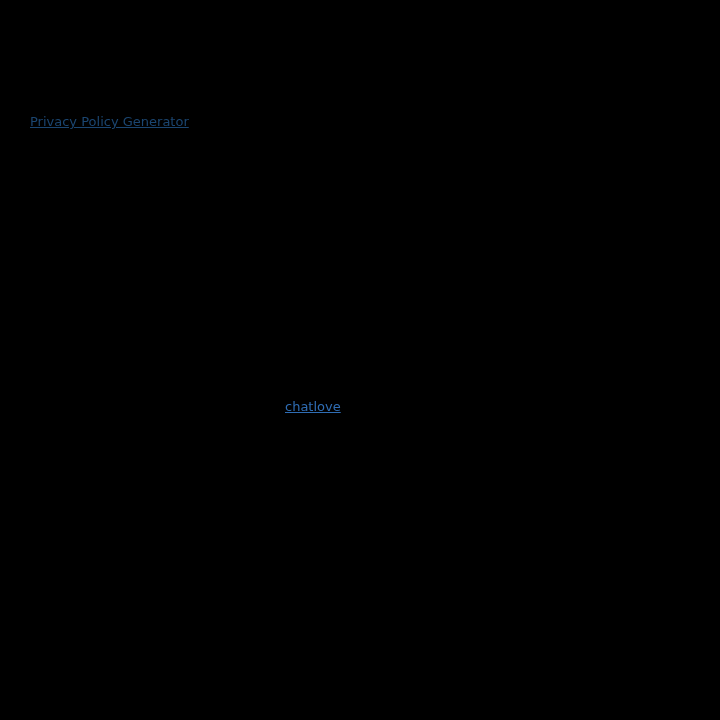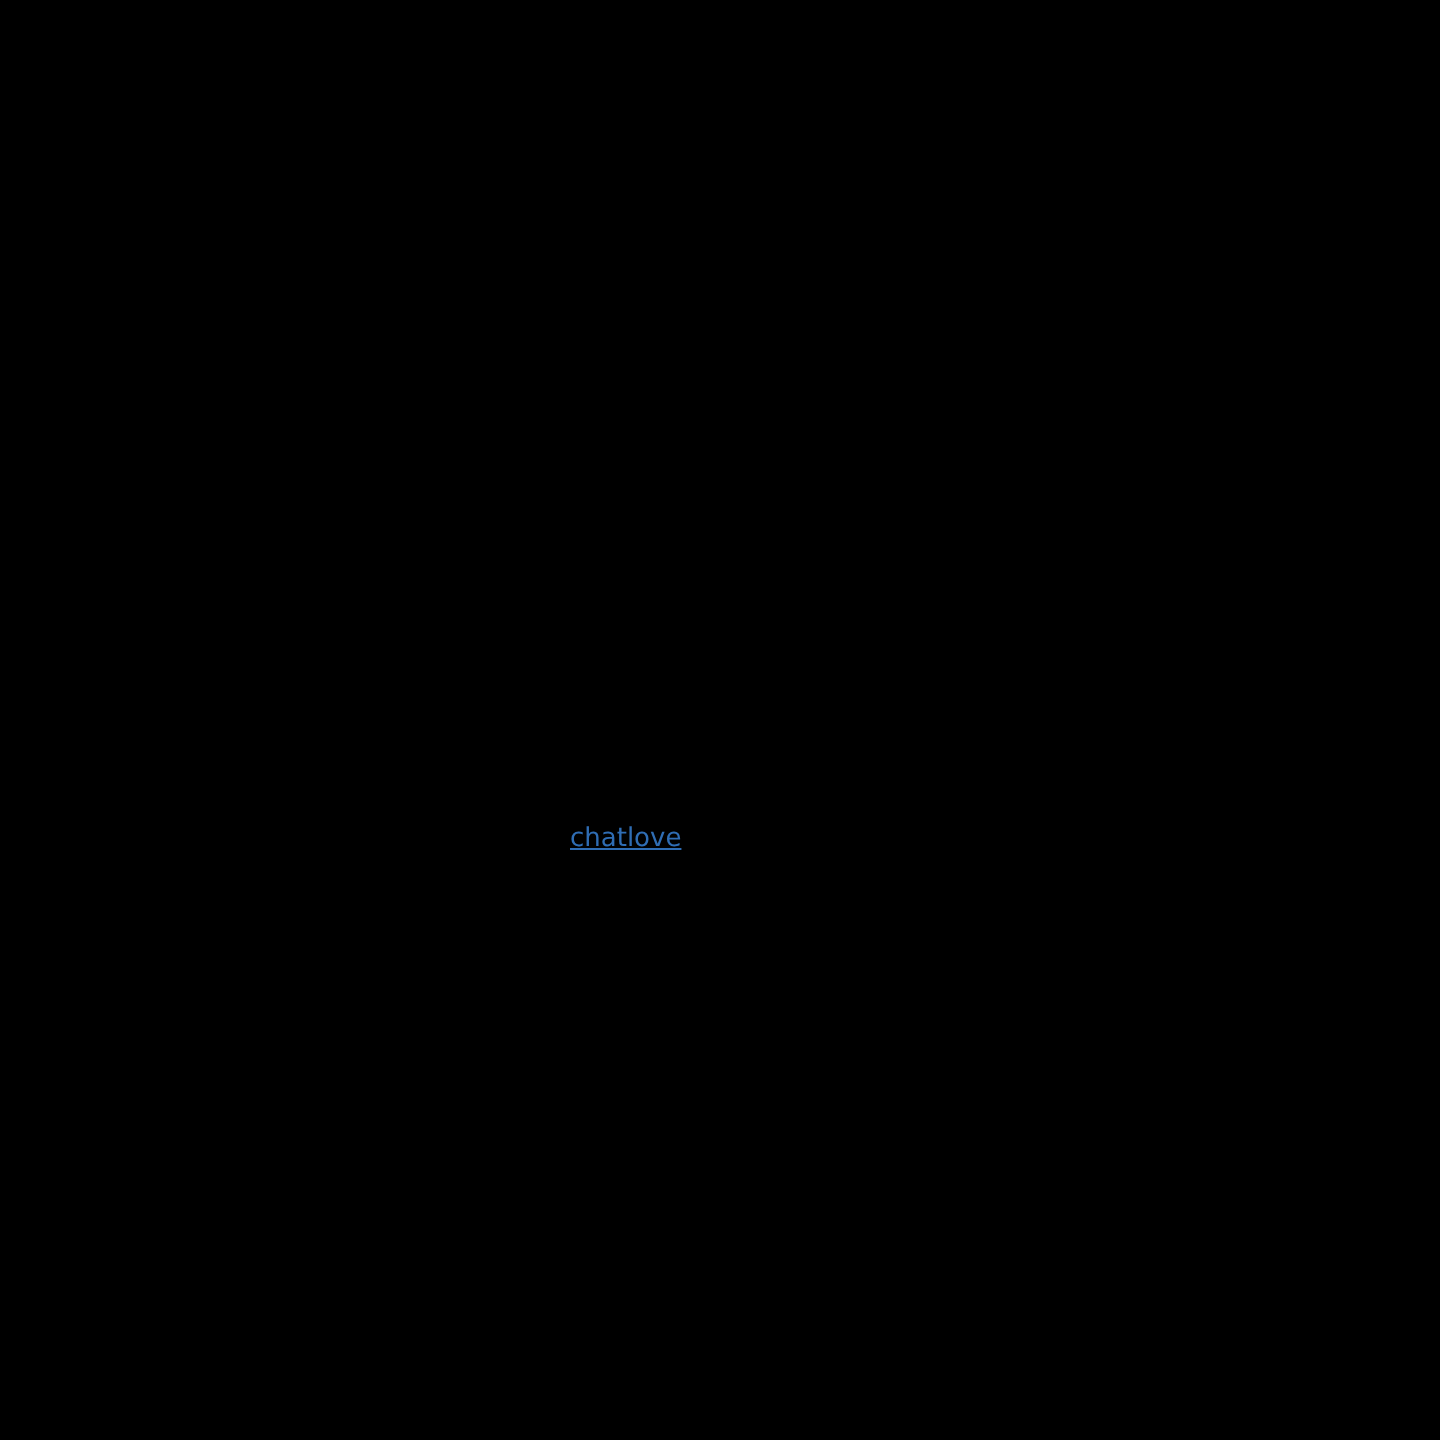--- a/index.html
+++ b/index.html
@@ -24,24 +24,25 @@
     text-decoration: underline;
     cursor: pointer;
     white-space: nowrap;
   }
   .link-privacy {
     left: 30px;
     top: 114px;
   }
   .link-chatlove {
     left: 285px;
-    top: 412px;
+    top: 399px;
   }
 </style>
 </head>
 <body style="background: rgb(0, 0, 0);">
 
 <div class="page">
 
+  <a class="link link-privacy" style="color: rgb(27, 70, 113);">Privacy Policy Generator</a>
 
   <a class="link link-chatlove" style="color: rgb(47, 109, 180);">chatlove</a>
 
 </div>
 
 </body></html>

